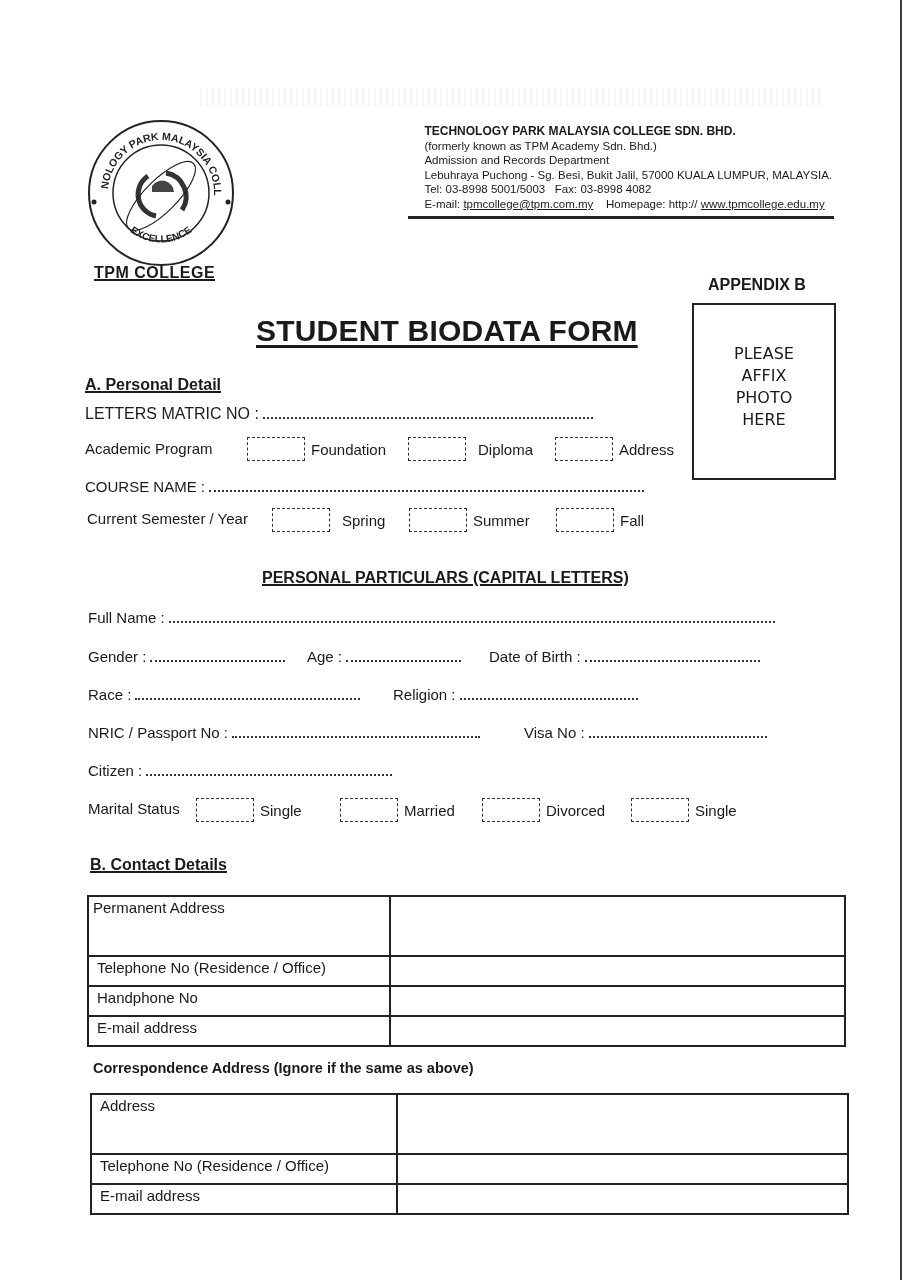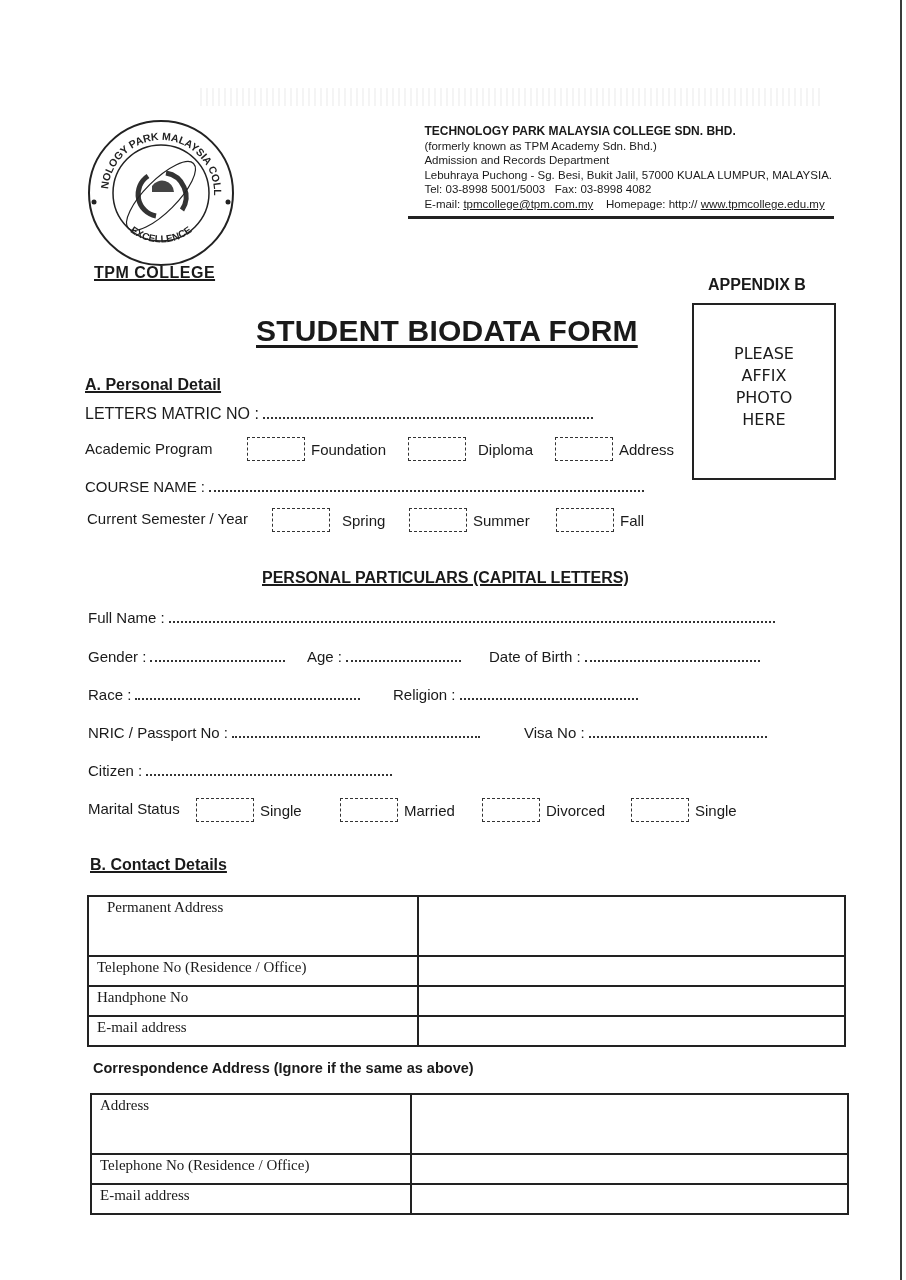--- a/index.html
+++ b/index.html
@@ -34,21 +34,21 @@
   .section-head { font-weight: bold; font-size: 16px; text-decoration: underline; text-decoration-thickness: 2px; }
   .row-label { font-size: 15px; white-space: nowrap; }
   .dots { display: inline-block; border-bottom: 2px dotted #333; height: 12px; vertical-align: baseline; margin-left: 4px; }
 
   .cb { display: inline-block; width: 58px; height: 24px; border: 1.5px dashed #333; box-sizing: border-box; vertical-align: middle; cursor: pointer; }
   .cb-item { position: absolute; display: flex; align-items: center; gap: 6px; font-size: 15px; }
 
   .sub-head { font-weight: bold; font-size: 16px; text-decoration: underline; text-decoration-thickness: 2px; }
 
   table.contact { position: absolute; border-collapse: collapse; font-size: 15px; }
-  table.contact td { border: 2px solid #222; padding: 2px 18px; vertical-align: top; font-family: Liberation Serif, serif; }
+  table.contact td { border: 2px solid #222; padding: 2px 4px; vertical-align: top; }
   table.contact td.val { cursor: text; }
   .corr-head { font-weight: bold; font-size: 14.5px; }
 </style>
 </head>
 <body>
 
 <div class="scan-edge"></div>
 <div class="scan-noise"></div>
 
 <svg class="abs logo" viewBox="0 0 150 150">

